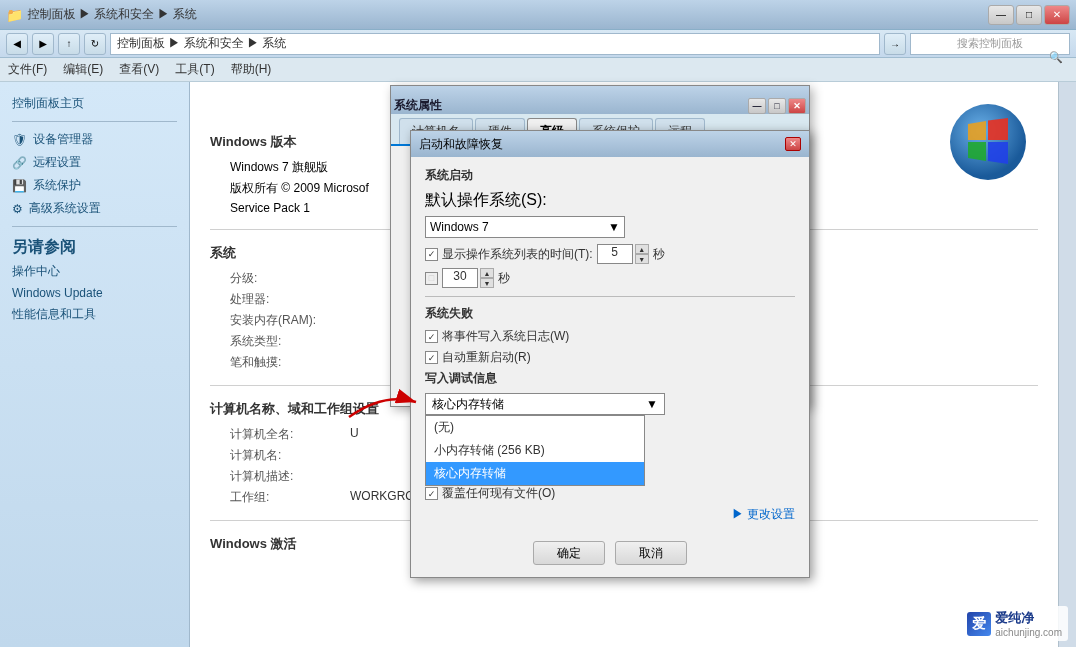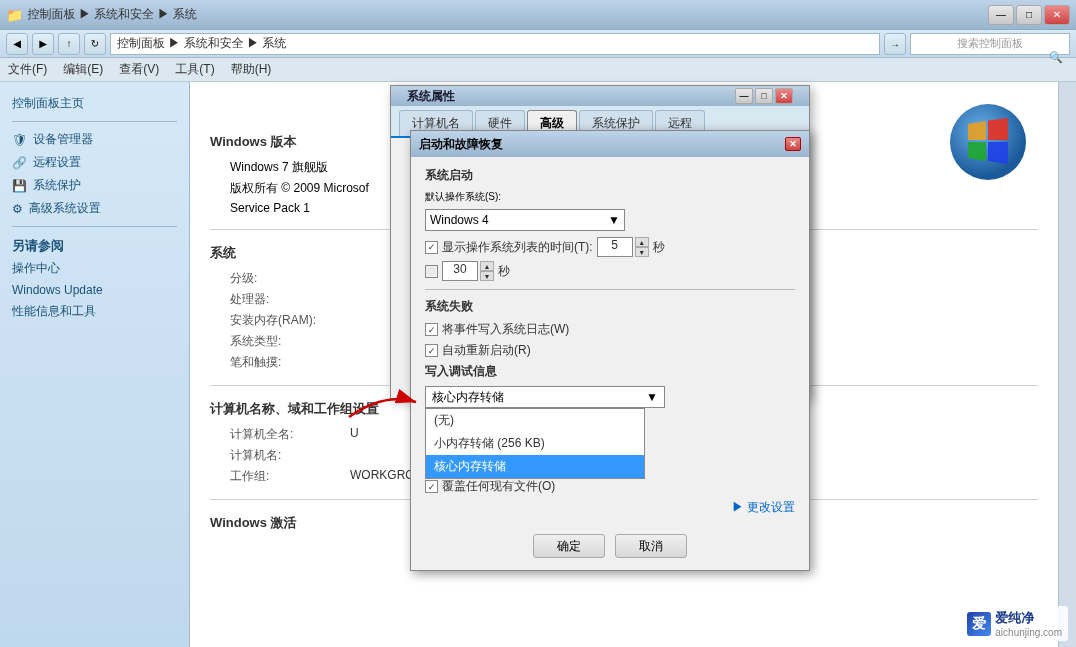--- a/index.html
+++ b/index.html
@@ -109,21 +109,21 @@
 
     
     .sidebar {
       width: 190px;
       background: linear-gradient(to bottom, #d4e8f8, #c0d8ec);
       border-right: 1px solid #a0b8cc;
       padding: 10px 0;
       overflow-y: auto;
     }
     .sidebar-title {
-      font-size: 13px;
+      font-size: 16px;
       font-weight: bold;
       color: #1a5278;
       padding: 4px 12px 2px;
     }
     .sidebar-link {
       display: flex;
       align-items: center;
       gap: 6px;
       padding: 3px 12px;
       color: #1a5278;
@@ -179,25 +179,25 @@
     .dialog {
       position: absolute;
       top: 85px;
       left: 390px;
       width: 420px;
       background: #f0f0f0;
       border: 1px solid #888;
       box-shadow: 3px 3px 10px rgba(0,0,0,0.3);
     }
     .dialog-title-bar {
-      height: 20px;
+      height: 28px;
       background: linear-gradient(to bottom, #bdd3e8, #9ab5cf);
       display: flex;
-      align-items: center;
-      padding: 0 16px;
+      align-items: flex-end;
+      padding: 0 3px;
       font-size: 12px;
       font-weight: bold;
       color: #1a1a2e;
     }
     .dialog-title-controls {
       margin-left: auto;
       display: flex;
       gap: 2px;
     }
     .dialog-btn {
@@ -253,21 +253,21 @@
       box-shadow: 3px 3px 10px rgba(0,0,0,0.4);
       z-index: 20;
     }
     .sub-dialog-title-bar {
       height: 26px;
       background: linear-gradient(to bottom, #bdd3e8, #9ab5cf);
       display: flex;
       align-items: center;
       padding: 0 8px;
       font-size: 12px;
-      font-weight: bold;
+      font-weight: normal;
       text-align: center;
     }
     .sub-dialog-close {
       margin-left: auto;
       width: 16px;
       height: 14px;
       background: linear-gradient(to bottom, #e88, #c44);
       border: 1px solid #a00;
       border-radius: 2px;
       display: flex;
@@ -284,21 +284,21 @@
       font-size: 12px;
       font-weight: bold;
       color: #333;
       margin-bottom: 6px;
     }
     .field-row {
       display: flex;
       align-items: flex-start;
       margin-bottom: 5px;
       gap: 6px;
-      font-size: 10px;
+      font-size: 16px;
     }
     .checkbox-label {
       display: flex;
       align-items: center;
       gap: 4px;
       font-size: 12px;
       color: #333;
       margin-bottom: 4px;
     }
     .cb {
@@ -614,20 +614,23 @@
     <div class="section-label">计算机名称、域和工作组设置</div>
     <div style="margin-left:20px;">
       <div class="info-row">
         <span class="info-label">计算机全名:</span>
         <span class="info-value">U</span>
       </div>
       <div class="info-row">
         <span class="info-label">计算机名:</span>
       </div>
       <div class="info-row">
+        <span class="info-label">计算机描述:</span>
+      </div>
+      <div class="info-row">
         <span class="info-label">工作组:</span>
         <span class="info-value">WORKGROUP</span>
       </div>
     </div>
 
     <div class="section-divider"></div>
     <div class="section-label">Windows 激活</div>
   </div>
 
   <div class="right-scroll"></div>
@@ -659,21 +662,21 @@
   </div>
   <div class="sub-dialog-content">
 
     <div class="sub-section-label">系统启动</div>
 
     <div class="field-row">
       <span>默认操作系统(S):</span>
     </div>
     <div class="dropdown-wrapper">
       <div class="select-field">
-        <span>Windows 4</span>
+        <span>Windows 7</span>
         <span>▼</span>
       </div>
     </div>
 
     <div class="checkbox-label">
       <div class="cb">✓</div>
       <span>显示操作系统列表的时间(T):</span>
       <div class="spinbox">
         <div class="spin-input">5</div>
         <div class="spin-btns">

